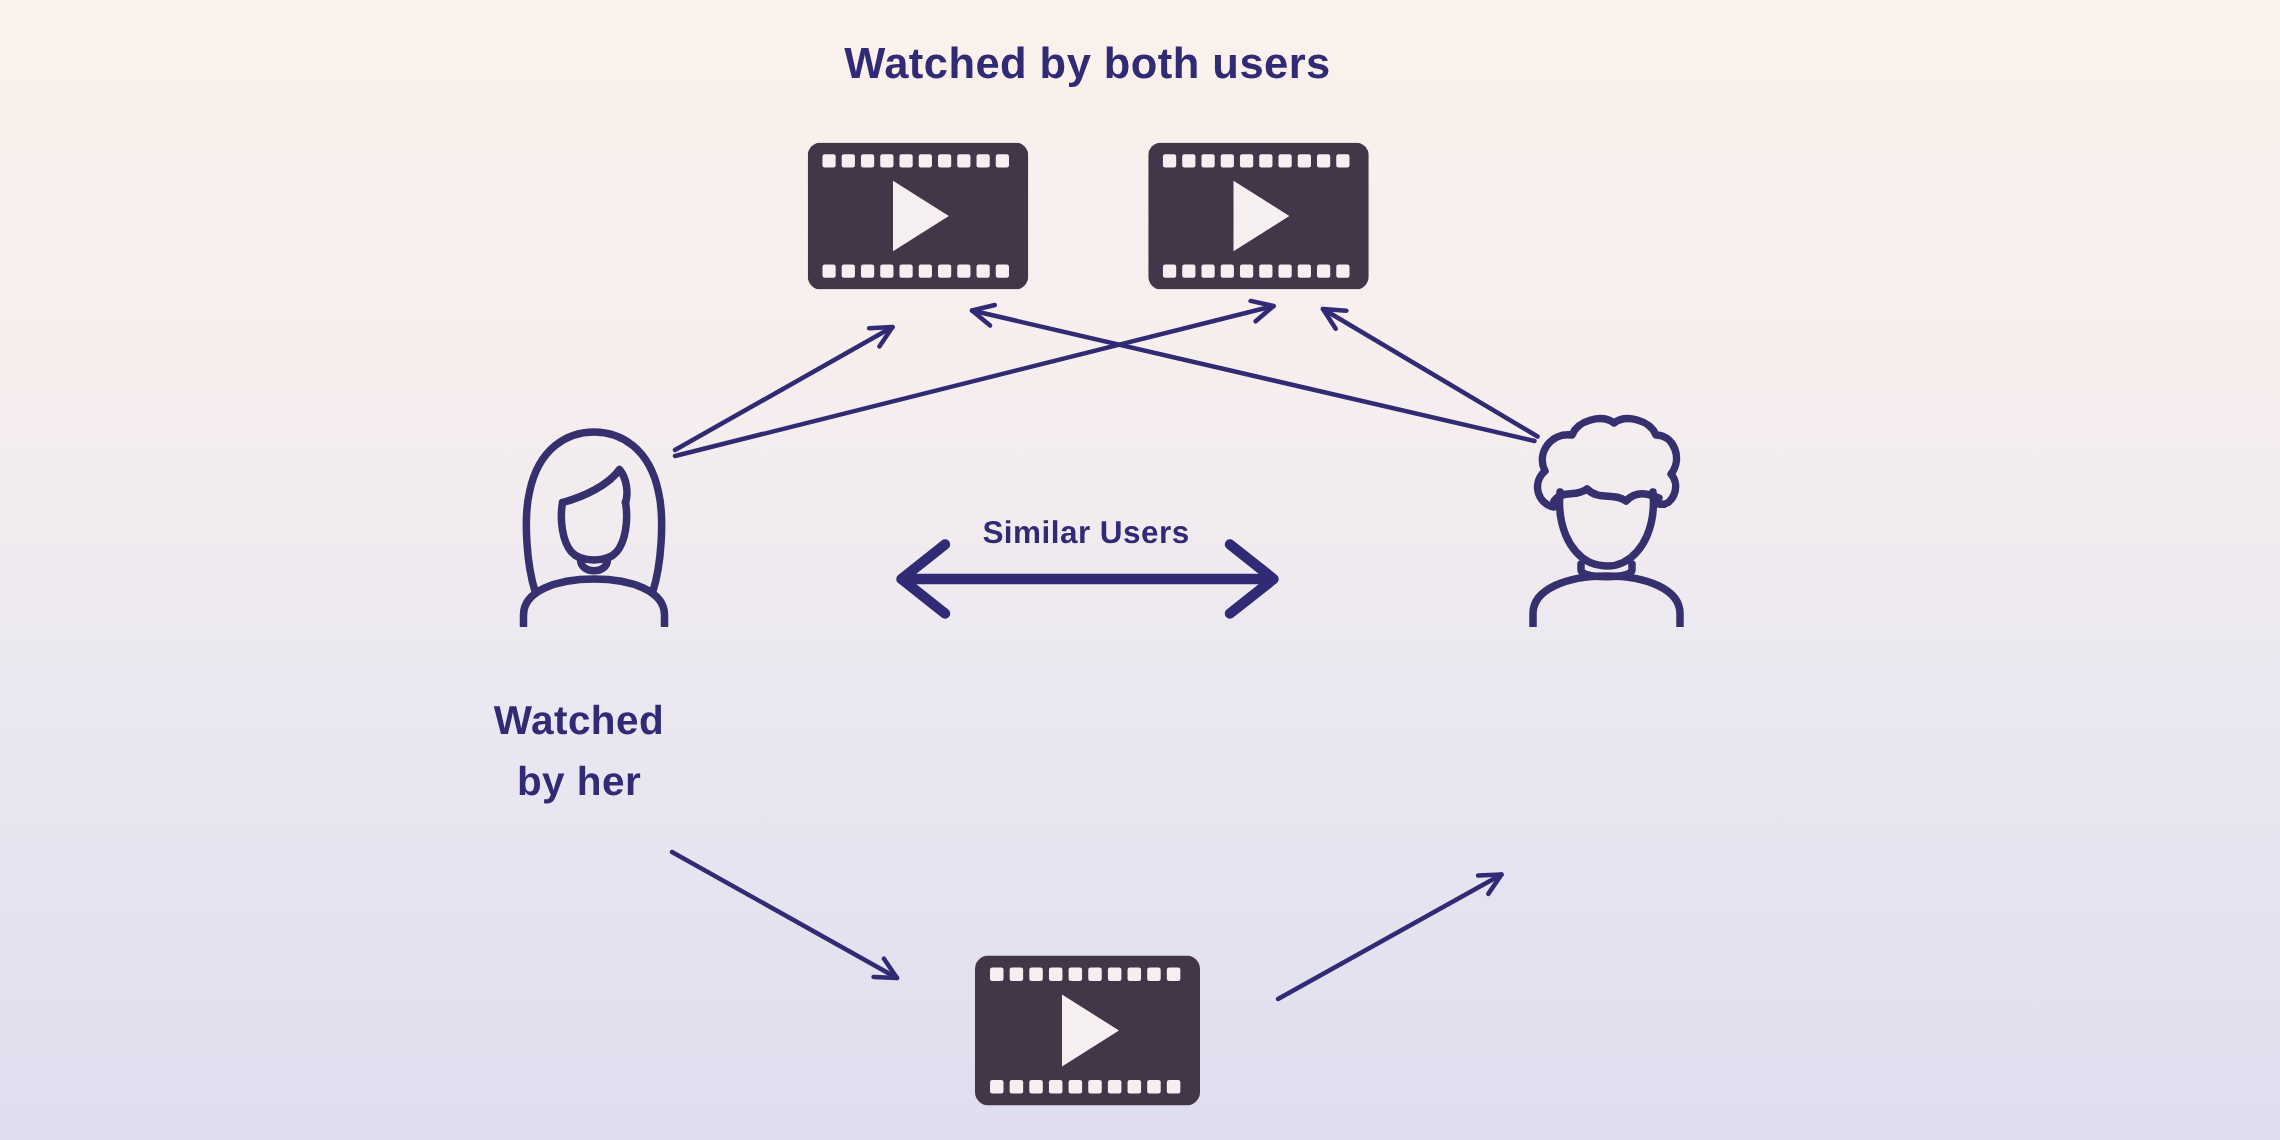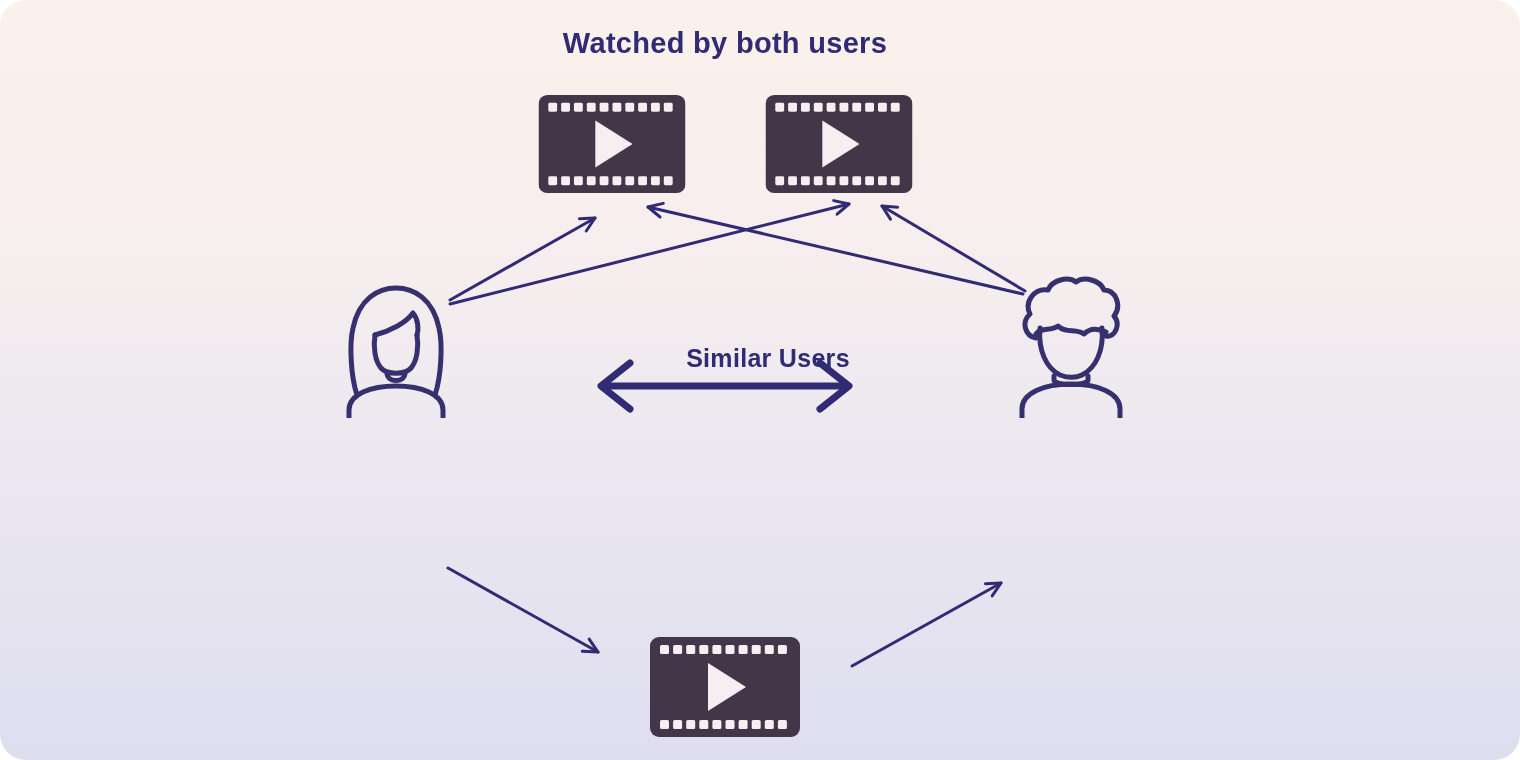--- a/index.html
+++ b/index.html
@@ -2,33 +2,32 @@
 <html><head>
 <meta charset="utf-8">
 <style>
   html,body{margin:0;padding:0;}
   .canvas{
     position:relative;
     width:1520px;height:760px;
     overflow:hidden;
     background:linear-gradient(180deg,#fbf1ec 0%,#f6eeee 35%,#ebe8f1 60%,#dfdeef 100%);
     font-family:"Liberation Sans","DejaVu Sans",sans-serif;
-    border-radius:26px;
   }
   .label{
     position:absolute;
     color:#312a74;
     font-weight:bold;
     text-align:center;
     transform:translateX(-50%);
     white-space:nowrap;
     letter-spacing:.3px;
   }
   .title{top:27px;left:725px;font-size:29px;}
-  .similar{top:344px;left:724px;font-size:25px;margin-left:44px;}
+  .similar{top:344px;left:724px;font-size:21px;}
   .user-label{font-size:27px;line-height:41px;}
   .user-label-left{top:460px;left:386px;}
   .user-label-right{top:460px;left:1086px;}
   .abs{position:absolute;}
   svg{display:block;}
 </style>
 </head>
 <body>
 
 <div class="canvas">
@@ -110,17 +109,21 @@
       <path d="M22,62 C11,60 7,46 16,38 C10,26 20,12 34,14 C38,4 54,0 62,6 C70,0 86,4 90,14 C102,14 108,30 100,40 C107,48 101,62 92,60"></path>
       <path d="M22,58 C28,50 36,56 44,50 C52,58 62,52 70,58 C78,50 86,54 92,56"></path>
       <path d="M26,52 C24,74 32,92 46,99 C54,102 62,102 68,99 C82,92 90,74 88,52"></path>
       <path d="M40,100 L40,104 C40,110 74,110 74,104 L74,100"></path>
       <path d="M8,142 L8,133 C8,117 30,108 57,108 C84,108 106,117 106,133 L106,142"></path>
     </g>
   </svg>
 
   <div class="label similar">Similar Users</div>
 
+  <div class="label user-label user-label-left">
+    <div>Watched</div>
+    <div>by her</div>
+  </div>
 
   <div class="label user-label user-label-right">
   </div>
 
 </div>
 
 </body></html>

